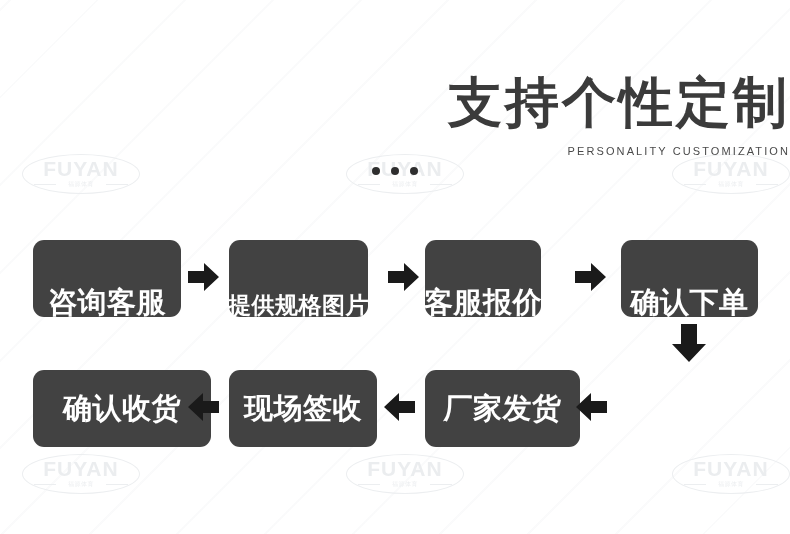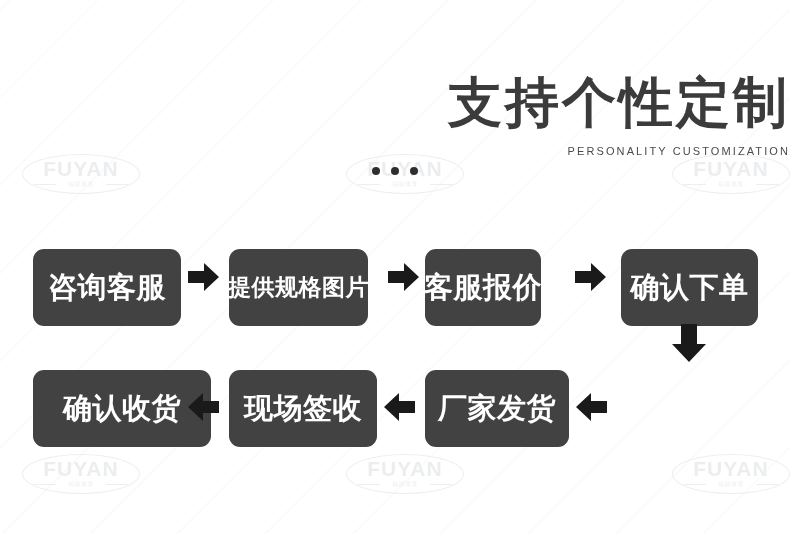--- a/index.html
+++ b/index.html
@@ -140,31 +140,31 @@
     font-family: "DejaVu Sans", "Liberation Sans", sans-serif;
     color: #ffffff;
     font-weight: 700;
     line-height: 1;
     white-space: nowrap;
   }
   .lbl-lg { font-size: 29px; letter-spacing: 0.5px; }
   .lbl-sm { font-size: 23px; letter-spacing: 0.5px; }
 
   
-  .r1 { top: 249px; height: 77px; }
+  .r1 { top: 240px; height: 77px; align-items: flex-end; }
   .b1 { left: 33px;  width: 148px; }
   .b2 { left: 229px; width: 139px; }
   .b3 { left: 425px; width: 116px; }
   .b4 { left: 621px; width: 137px; }
 
   
   .r2 { top: 370px; height: 77px; }
   .c1 { left: 33px;  width: 178px; }
   .c2 { left: 229px; width: 148px; }
-  .c3 { left: 425px; width: 144px; justify-content: center; }
+  .c3 { left: 425px; width: 155px; justify-content: center; }
   .c4 { left: 621px; width: 137px; }
 
   
   .arrow {
     position: absolute;
     line-height: 0;
   }
   .arrow svg { display: block; }
 
   .ar1 { left: 188px; top: 263px; }

